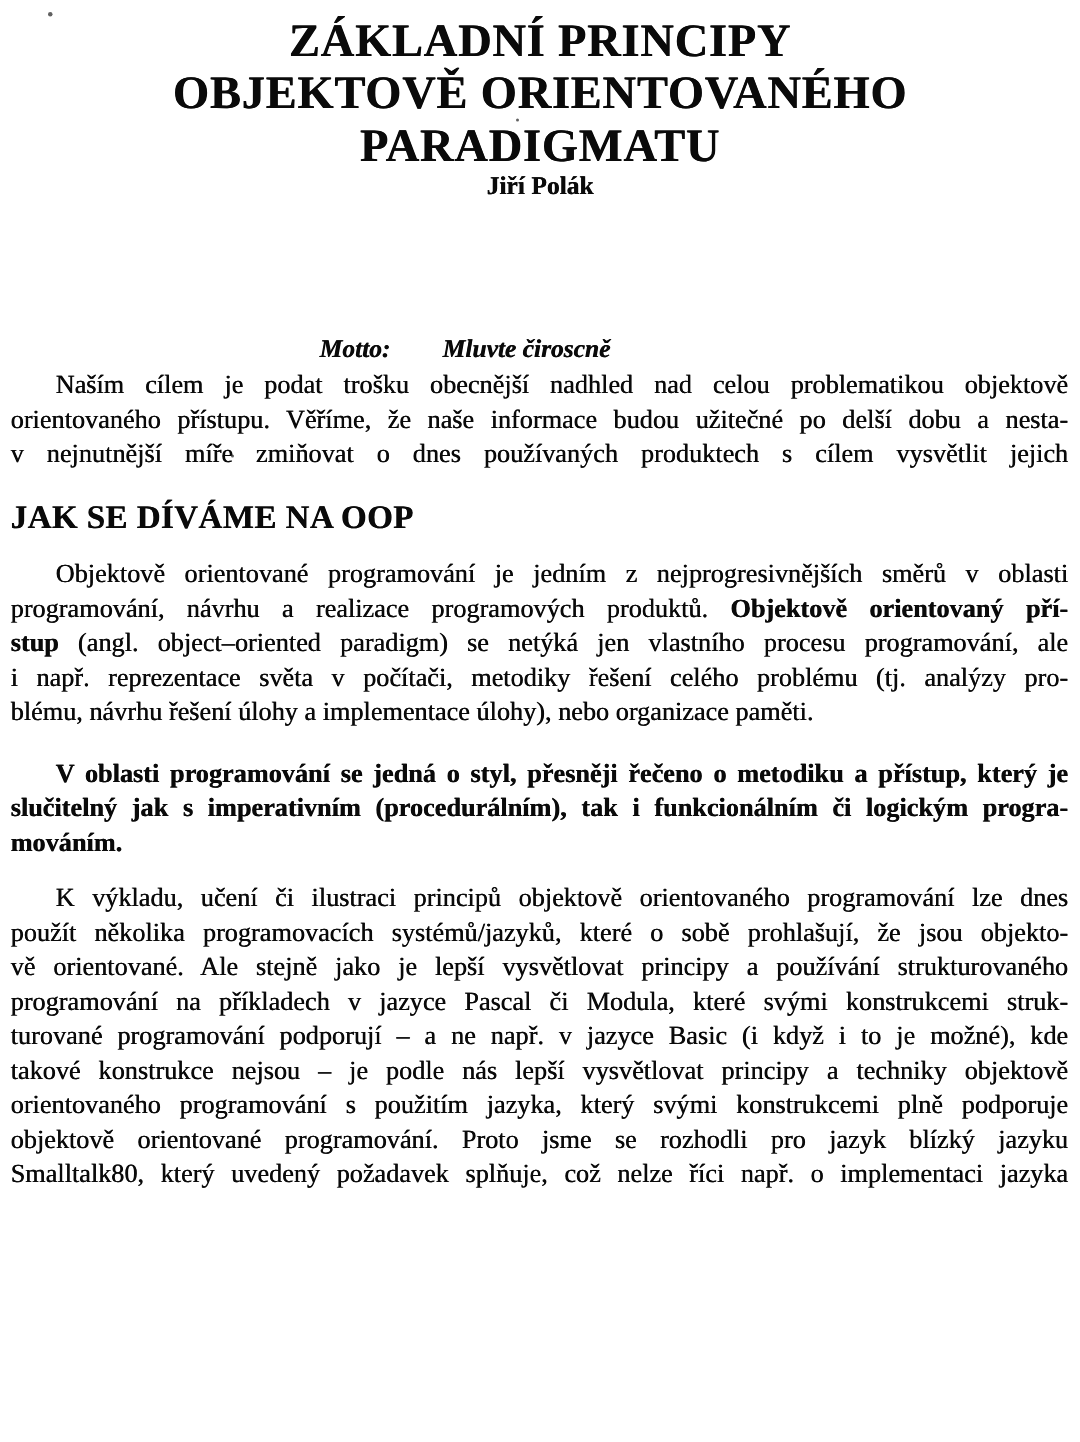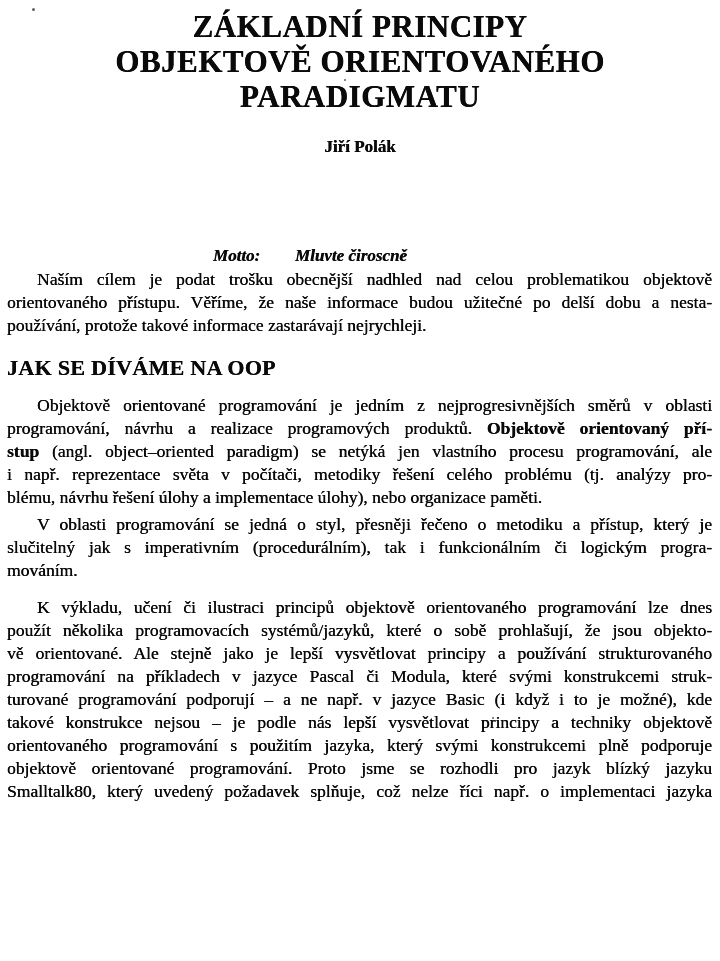--- a/index.html
+++ b/index.html
@@ -23,21 +23,20 @@
   .doc-title {
     margin: 0;
     text-align: center;
     font-size: 31px;
     line-height: 35px;
     font-weight: bold;
     letter-spacing: 0.5px;
   }
   .doc-title .title-line { display: block; }
   .author {
-    margin-top: 23px;
     text-align: center;
     font-size: 17px;
     line-height: 20px;
     font-weight: bold;
   }
   
   .motto {
     margin: 86px 0 0 213px;
     font-size: 17px;
     line-height: 25px;
@@ -56,21 +55,21 @@
     letter-spacing: 0.3px;
   }
   .sec-heading.uvod { margin-top: 25px; }
   .sec-heading.jak  { margin-top: 20px; }
   
   .para {
     margin: 0 8px 0 7px;
     font-size: 17.5px;
     line-height: 23px;
   }
-  .para + .para.gap-lg { margin-top: 4px; }
+  .para + .para.gap-lg { margin-top: 18px; font-weight: bold; }
   .para + .para.gap-md { margin-top: 14px; }
   .line {
     display: block;
     text-align: justify;
     text-align-last: justify;
   }
   .line.first { text-indent: 30px; }
   .line.left  { text-align-last: left; }
   .line b { font-weight: bold; }
   
@@ -106,21 +105,21 @@
   <div class="motto">
     <span class="motto-row">
       <span class="motto-label">Motto:</span><span class="motto-text">Mluvte čiroscně</span>
     </span>
   </div>
 
 
   <p class="para">
     <span class="line first">Naším cílem je podat trošku obecnější nadhled nad celou problematikou objektově</span>
     <span class="line">orientovaného přístupu. Věříme, že naše informace budou užitečné po delší dobu a nesta-</span>
-    <span class="line left">používání, protože takové informace zastarávají nejrychleji.</span>
+    <span class="line">v nejnutnější míře zmiňovat o dnes používaných produktech s cílem vysvětlit jejich</span>
   </p>
 
   <h2 class="sec-heading jak">JAK SE DÍVÁME NA OOP</h2>
 
   <p class="para">
     <span class="line first">Objektově orientované programování je jedním z nejprogresivnějších směrů v oblasti</span>
     <span class="line"><span>programování, návrhu a realizace programových produktů. </span><b>Objektově orientovaný pří-</b></span>
     <span class="line"><b>stup</b><span> (angl. object–oriented paradigm) se netýká jen vlastního procesu programování, ale</span></span>
     <span class="line">i např. reprezentace světa v počítači, metodiky řešení celého problému (tj. analýzy pro-</span>
     <span class="line left">blému, návrhu řešení úlohy a implementace úlohy), nebo organizace paměti.</span>

